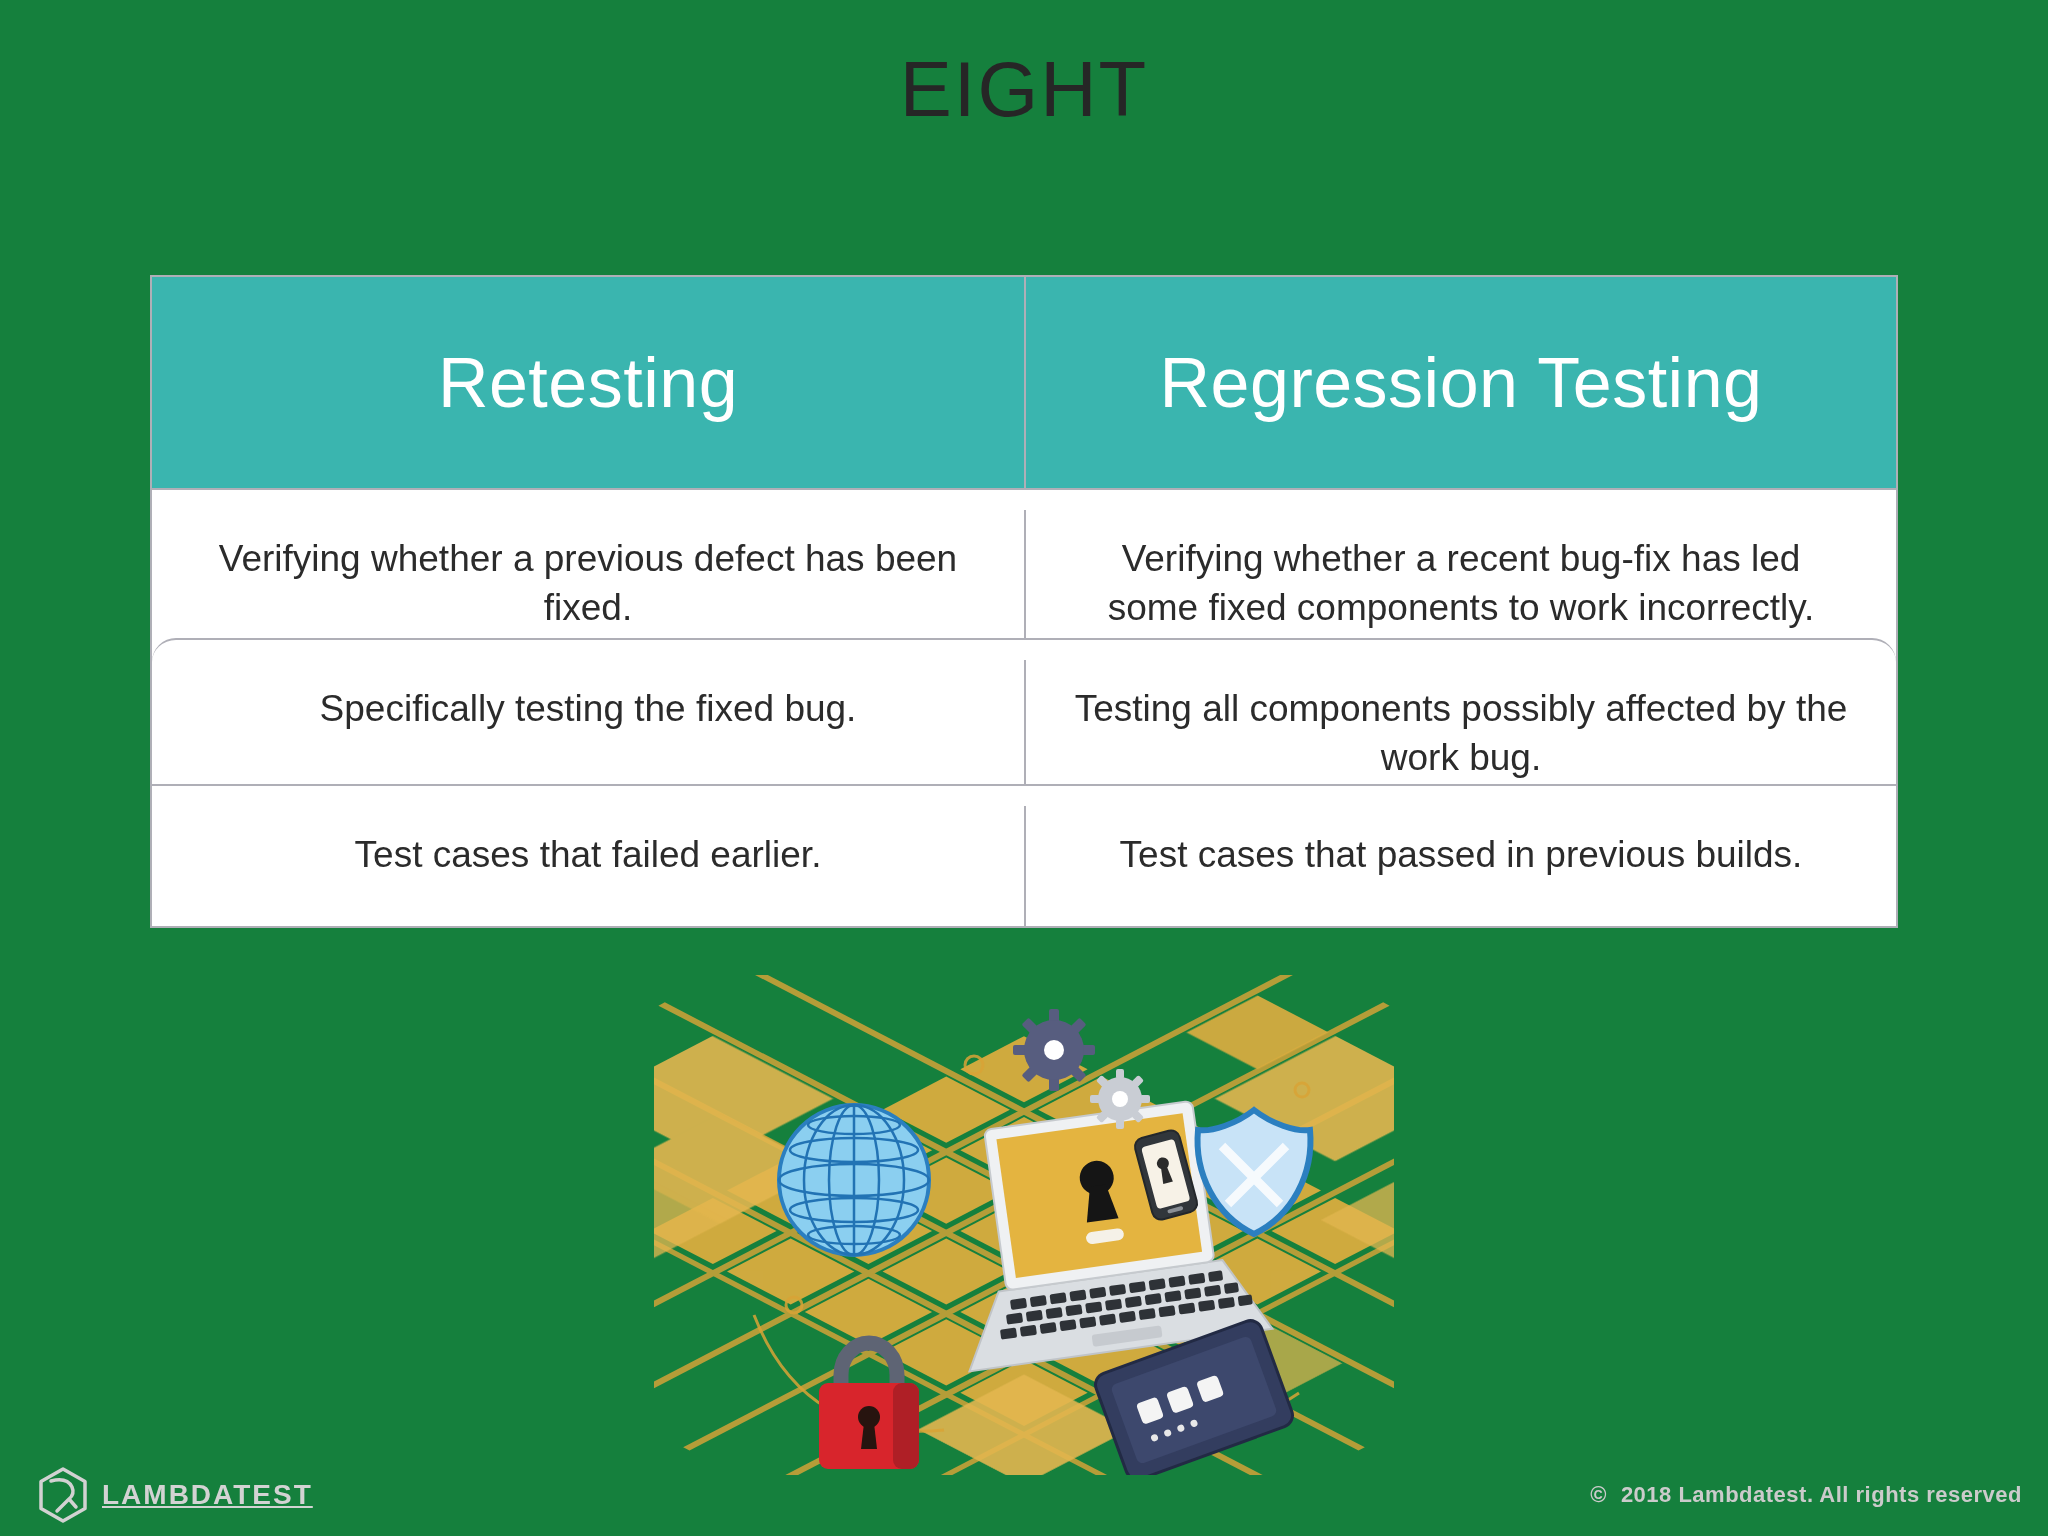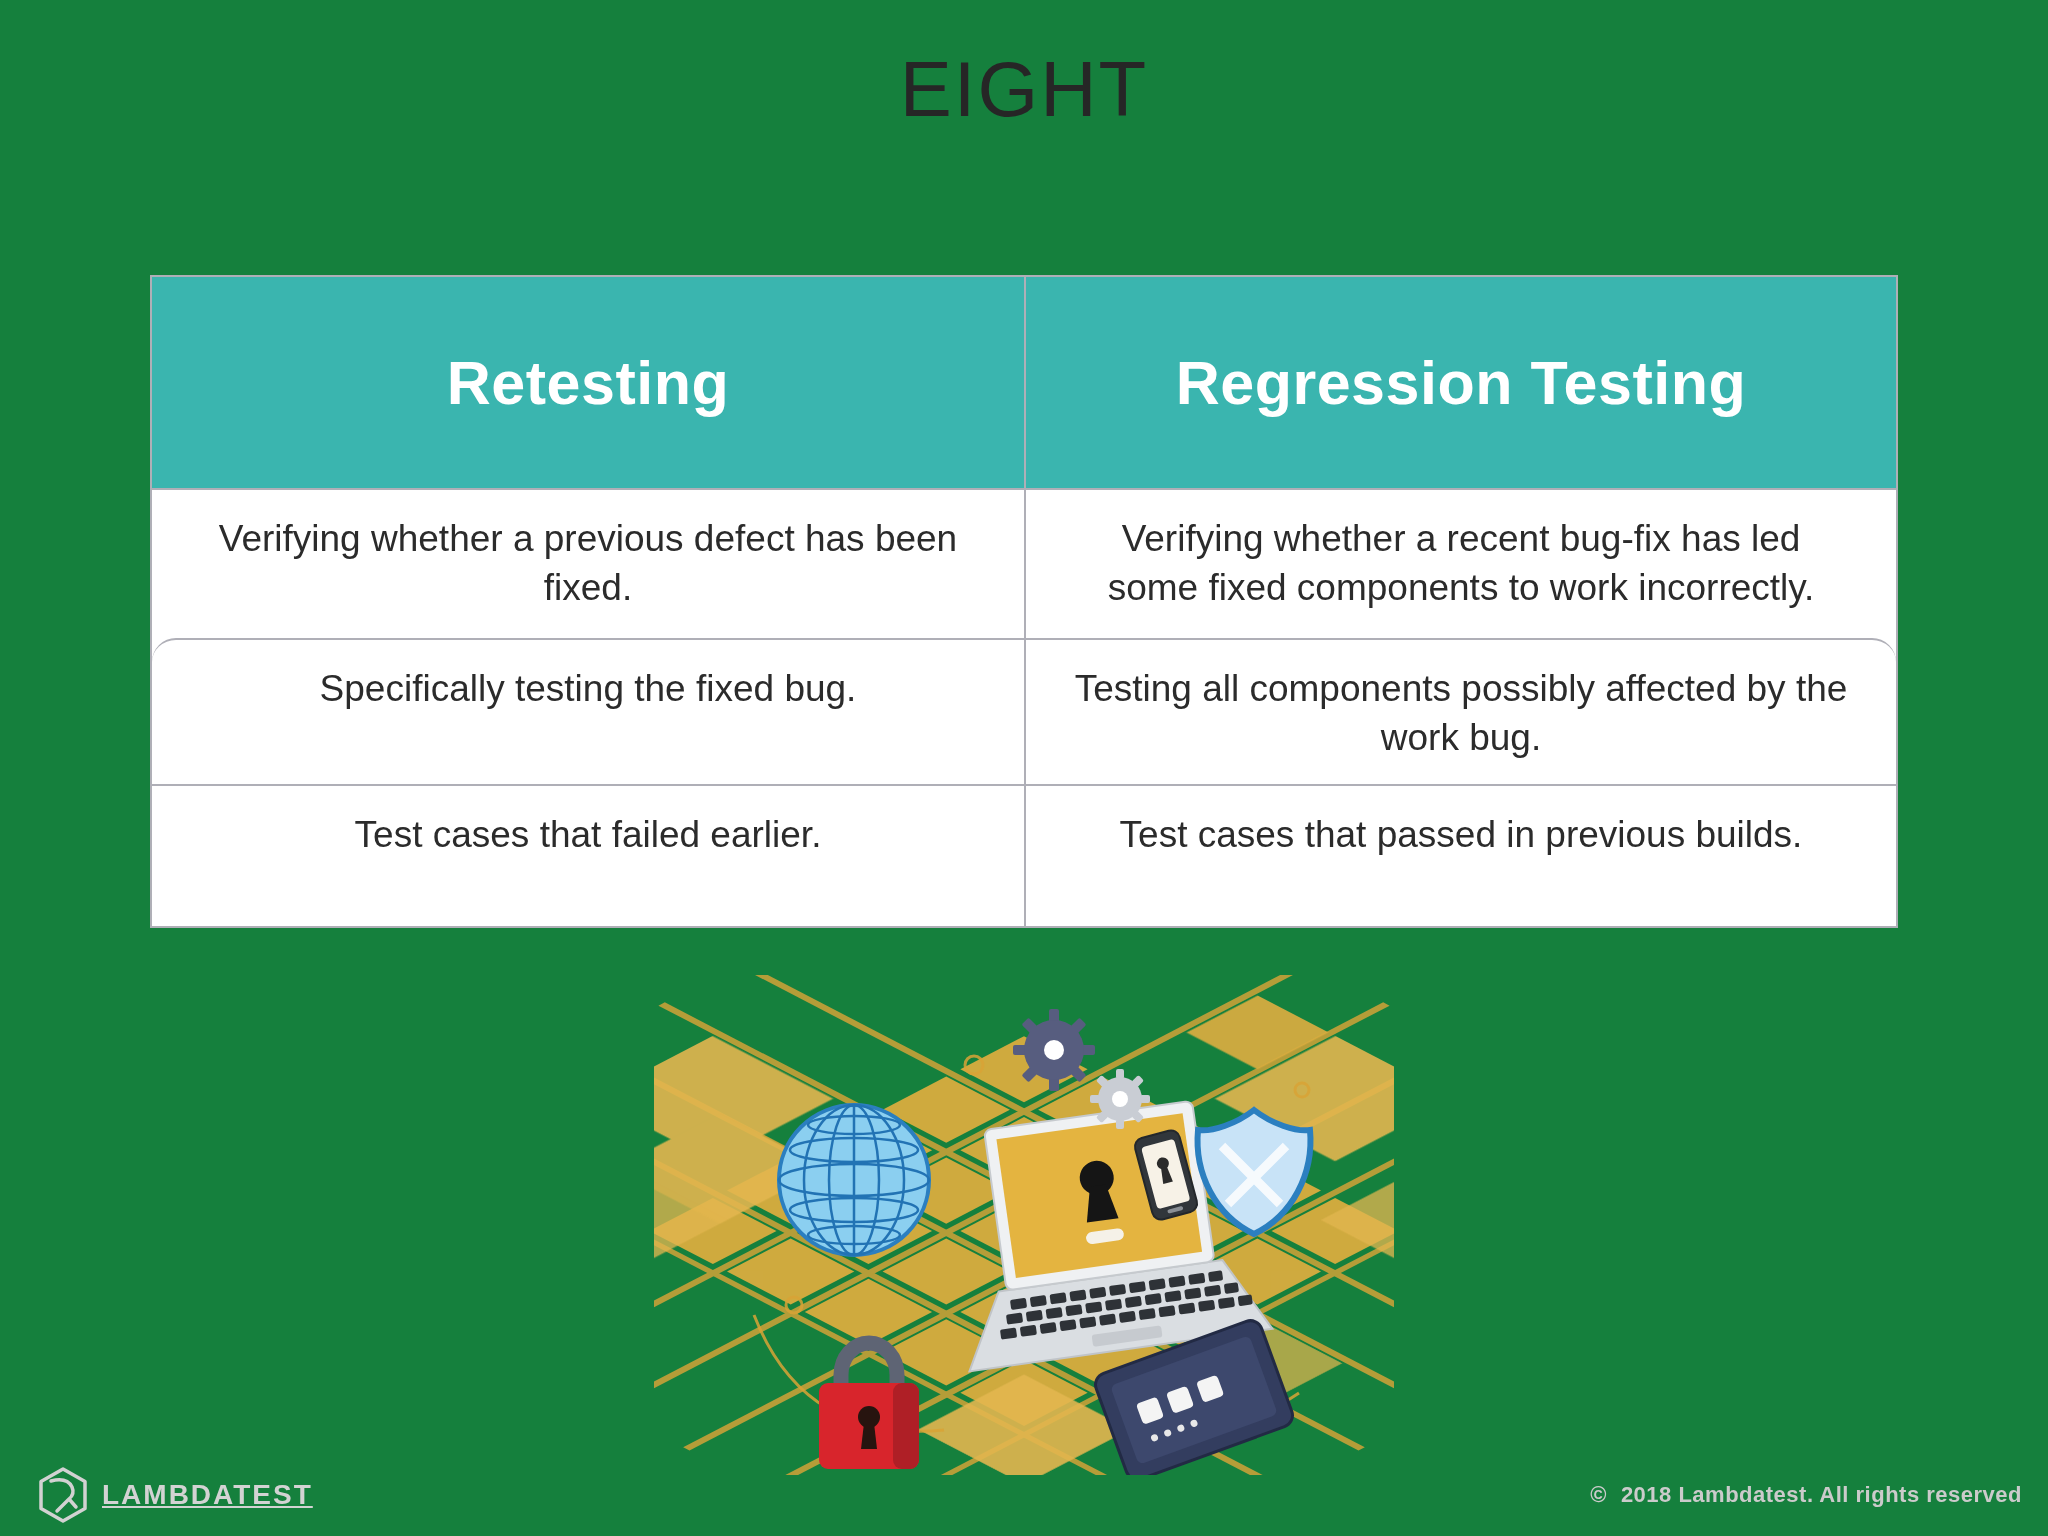--- a/index.html
+++ b/index.html
@@ -33,31 +33,32 @@
     left:150px;top:275px;width:1748px;
     border:2px solid var(--border);
     background:#fff;
   }
   .trow{display:grid;grid-template-columns:1fr 1fr;}
   .trow + .trow{border-top:2px solid var(--border);}
   .cell + .cell{border-left:2px solid var(--border);}
   .thead{height:211px;background:var(--teal);}
   .thead .cell{
     display:flex;align-items:center;justify-content:center;
-    color:#ffffff;font-size:61px;font-weight:700;letter-spacing:0.5px;
+    color:#ffffff;font-size:70px;font-weight:400;letter-spacing:0.5px;
   }
   .r1{height:150px;}
   .r2{height:146px;border-radius:24px;}
   .r3{height:142px;}
   .tbody .cell{
     padding:25px 46px 0 46px;
     text-align:center;
     font-size:37px;
     line-height:1.32;
     color:var(--ink);
+    margin-top:20px;
   }
 
   .illustration{
     position:absolute;
     left:654px;top:975px;
     width:740px;height:500px;
   }
 
   .footer-left{
     position:absolute;

